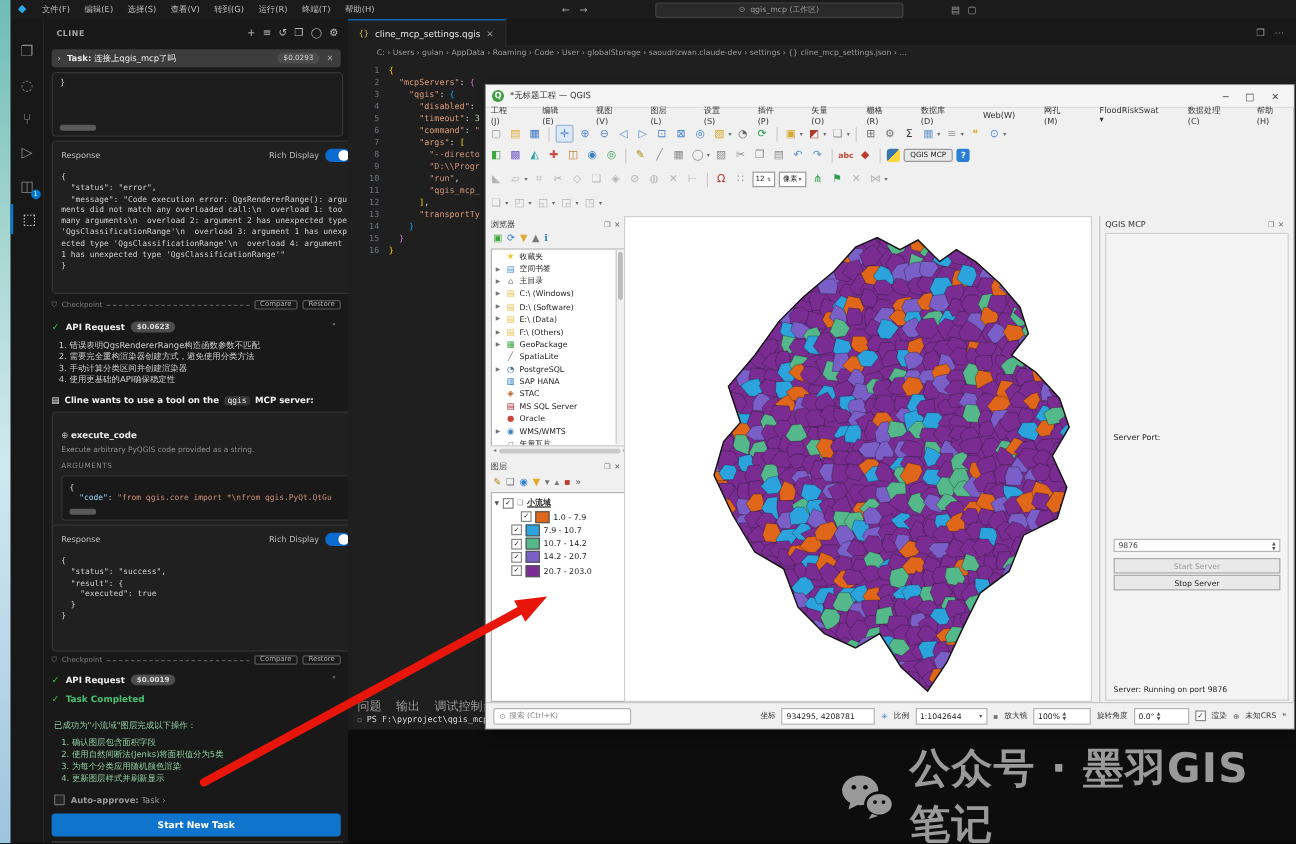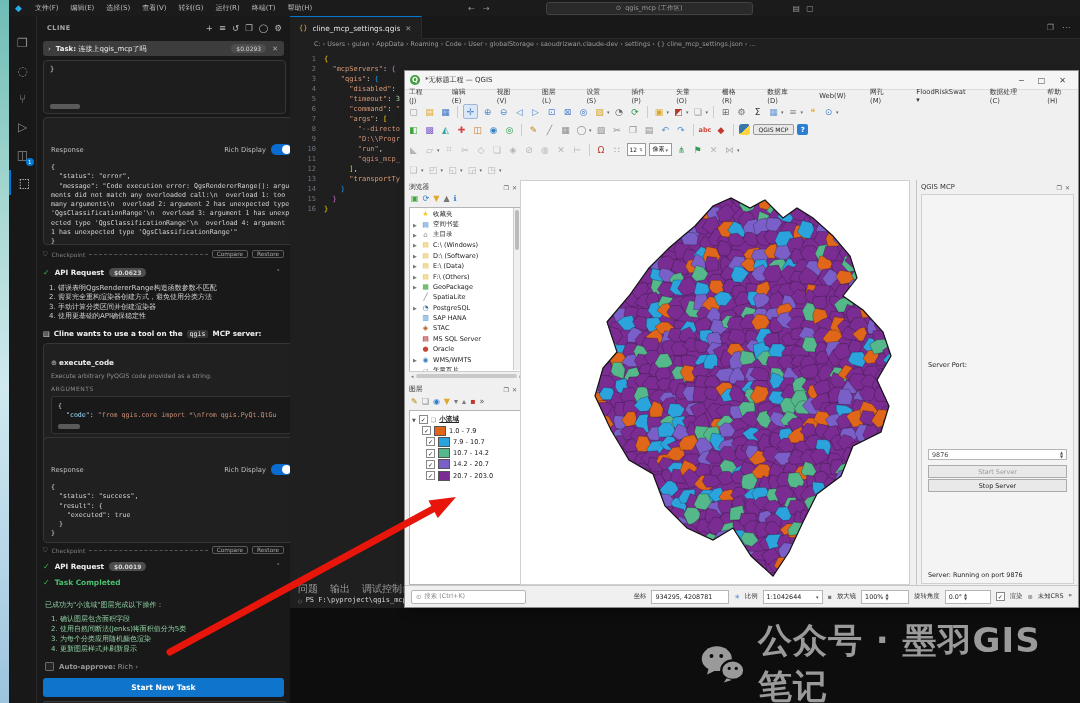--- a/index.html
+++ b/index.html
@@ -29,21 +29,21 @@
   #clinetitle{font-size:6.5px;color:#a8a8a8;letter-spacing:.5px;margin-left:10px;font-weight:bold;}
   #clineicons{margin-left:auto;margin-right:8px;color:#bdbdbd;font-size:8.5px;display:flex;gap:6px;}
   .card{position:absolute;left:6px;width:241px;background:#202020;border:1px solid #363636;border-radius:4px;}
   #taskcard{top:25px;height:15px;background:#3d3d3d;border:none;border-radius:3px;display:flex;align-items:center;color:#ececec;font-size:7px;}
   #taskcard .chev{margin:0 5px;color:#cfcfcf;}
   .pill{background:#4d4d4d;color:#d6d6d6;border-radius:7px;font-size:6px;padding:1px 5px;}
   #snippetcard{top:44px;height:52px;background:#1d1d1d;}
   #snippetcard pre{margin:4px 6px;font-size:7px;color:#d4d4d4;}
   .thumb{position:absolute;left:6px;bottom:4px;width:30px;height:5px;background:#5a5a5a;border-radius:2px;}
   .respcard{padding:6px 7px;}
-  .resphdr{display:flex;align-items:center;font-size:6.8px;color:#bdbdbd;margin-top:20px;}
+  .resphdr{display:flex;align-items:center;font-size:6.8px;color:#bdbdbd;}
   .toggle{margin-left:5px;width:21px;height:11px;border-radius:6px;background:#0a6cce;position:relative;}
   .toggle .knob{position:absolute;right:1px;top:1px;width:9px;height:9px;border-radius:50%;background:#fff;}
   .respbody{margin-top:8px;font-size:6.6px;line-height:9.3px;color:#d2d2d2;white-space:pre-wrap;word-break:break-all;}
   .ckrow{position:absolute;left:6px;width:241px;height:12px;display:flex;align-items:center;color:#7e7e7e;font-size:6px;gap:4px;}
   .ckdash{flex:1;border-top:1px dashed #555;}
   .ckbtn{border:1px solid #5a5a5a;border-radius:2px;padding:0px 4px;color:#a9a9a9;font-size:5.8px;}
   .apirow{position:absolute;left:6px;width:241px;height:13px;display:flex;align-items:center;font-size:7.2px;color:#efefef;font-weight:bold;gap:5px;}
   .gcheck{color:#3fb950;font-size:8px;font-weight:bold;}
   .apichev{margin-left:auto;margin-right:4px;color:#9a9a9a;font-weight:normal;}
   .alist{position:absolute;left:12px;width:232px;font-size:7px;line-height:9.4px;color:#cfcfcf;}
@@ -280,21 +280,21 @@
     <div id="donelist" style="top:598px">
         <div>1. 确认图层包含面积字段</div>
         <div>2. 使用自然间断法(Jenks)将面积值分为5类</div>
         <div>3. 为每个分类应用随机颜色渲染</div>
         <div>4. 更新图层样式并刷新显示</div>
       </div>
 
     <div id="autorow" style="top:646px">
       <span class="cbx"></span>
       <span><b>Auto-approve:</b>
-      <span>Rich</span> ›</span>
+      <span>Task</span> ›</span>
     </div>
 
     <div id="startbtn" style="top:662px">Start New Task</div>
 
     <div id="msgbox" style="top:685px">
       
       
     </div>
   </div>
 
@@ -643,21 +643,21 @@
       <span class="dticon" style="color:#555">»</span>
     </div>
     <div class="whitebox" style="position:absolute;left:4px;top:339px;width:111px;height:173px;overflow:hidden">
       <div class="lrow" style="padding-left:2px;margin-top:3px">
         <span style="font-size:5px;color:#555">▼</span>
         <span class="qcb">✓</span>
         <span style="font-size:6px;color:#888">❏</span>
         <b><u>小流域</u></b>
       </div>
       <div id="legendrows">
-          <div class="lrow" style="padding-left: 12px;">
+          <div class="lrow" style="padding-left: 24px;">
             <span class="qcb">✓</span>
             <span class="swatch" style="background: rgb(224, 102, 26);"></span>
             <span>1.0 - 7.9</span>
           </div>
           <div class="lrow" style="padding-left: 16px;">
             <span class="qcb">✓</span>
             <span class="swatch" style="background: rgb(43, 163, 220);"></span>
             <span>7.9 - 10.7</span>
           </div>
           <div class="lrow" style="padding-left: 16px;">

